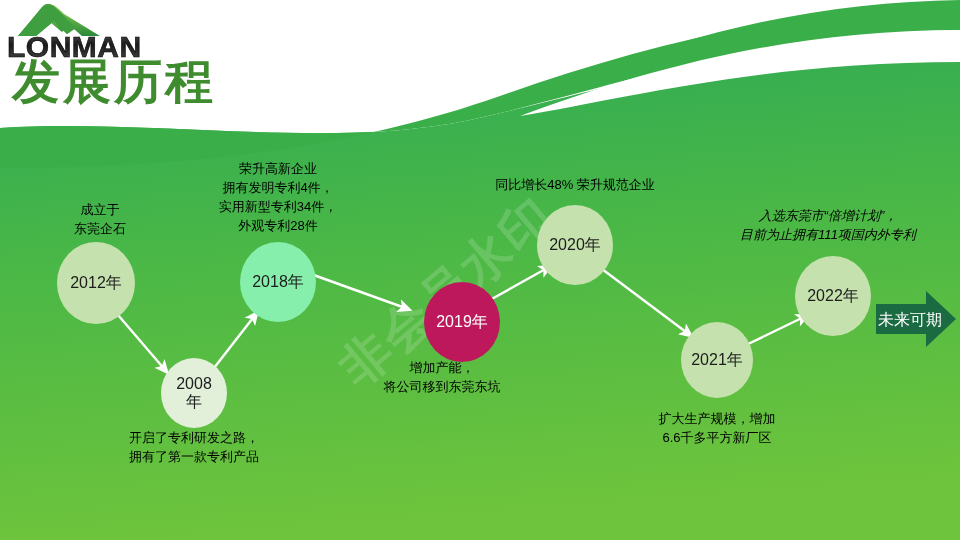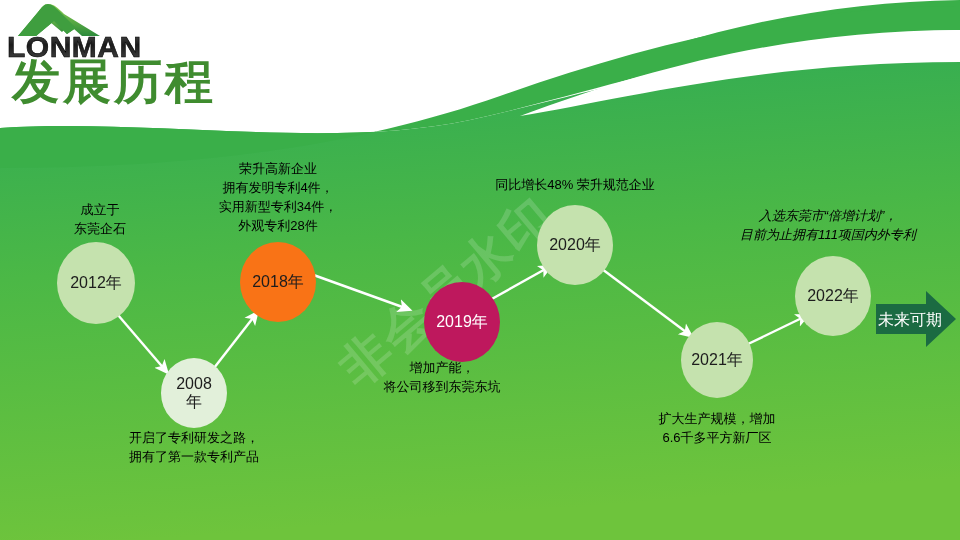--- a/index.html
+++ b/index.html
@@ -204,21 +204,21 @@
       <div class="caption" style="left: 104px; top: 429px; width: 180px;">开启了专利研发之路，
 拥有了第一款专利产品</div>
       <div class="node" style="left: 161px; top: 358px; width: 66px; height: 70px; background: rgb(226, 240, 218);">
         <span class="node-label">2008
 年</span>
       </div>
       <div class="caption" style="left: 198px; top: 160px; width: 160px;">荣升高新企业
 拥有发明专利4件，
 实用新型专利34件，
 外观专利28件</div>
-      <div class="node" style="left: 240px; top: 242px; width: 76px; height: 80px; background: #f97316; justify-content: center;">
+      <div class="node" style="left: 240px; top: 242px; width: 76px; height: 80px; background: #86efac; justify-content: center;">
         <span class="node-label">2018年</span>
       </div>
       <div class="caption" style="left: 362px; top: 359px; width: 160px;">增加产能，
 将公司移到东莞东坑</div>
       <div class="node dark" style="left: 424px; top: 282px; width: 76px; height: 80px; background: #be185d;">
         <span class="node-label">2019年</span>
       </div>
       <div class="caption" style="left: 465px; top: 176px; width: 220px;">同比增长48% 荣升规范企业</div>
       <div class="node" style="left: 537px; top: 205px; width: 76px; height: 80px; background: rgb(197, 226, 174);">
         <span class="node-label">2020年</span>

